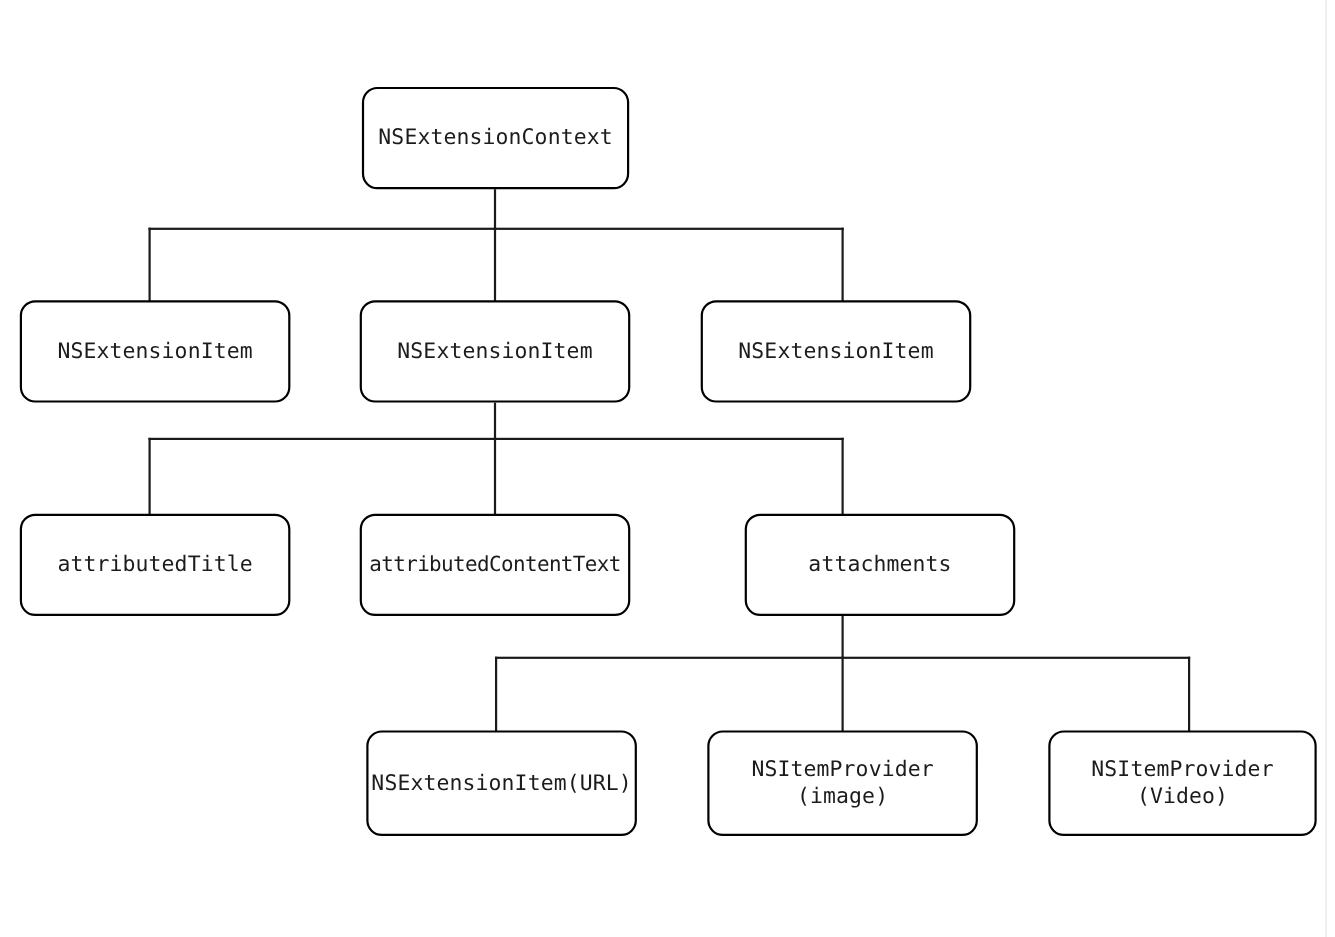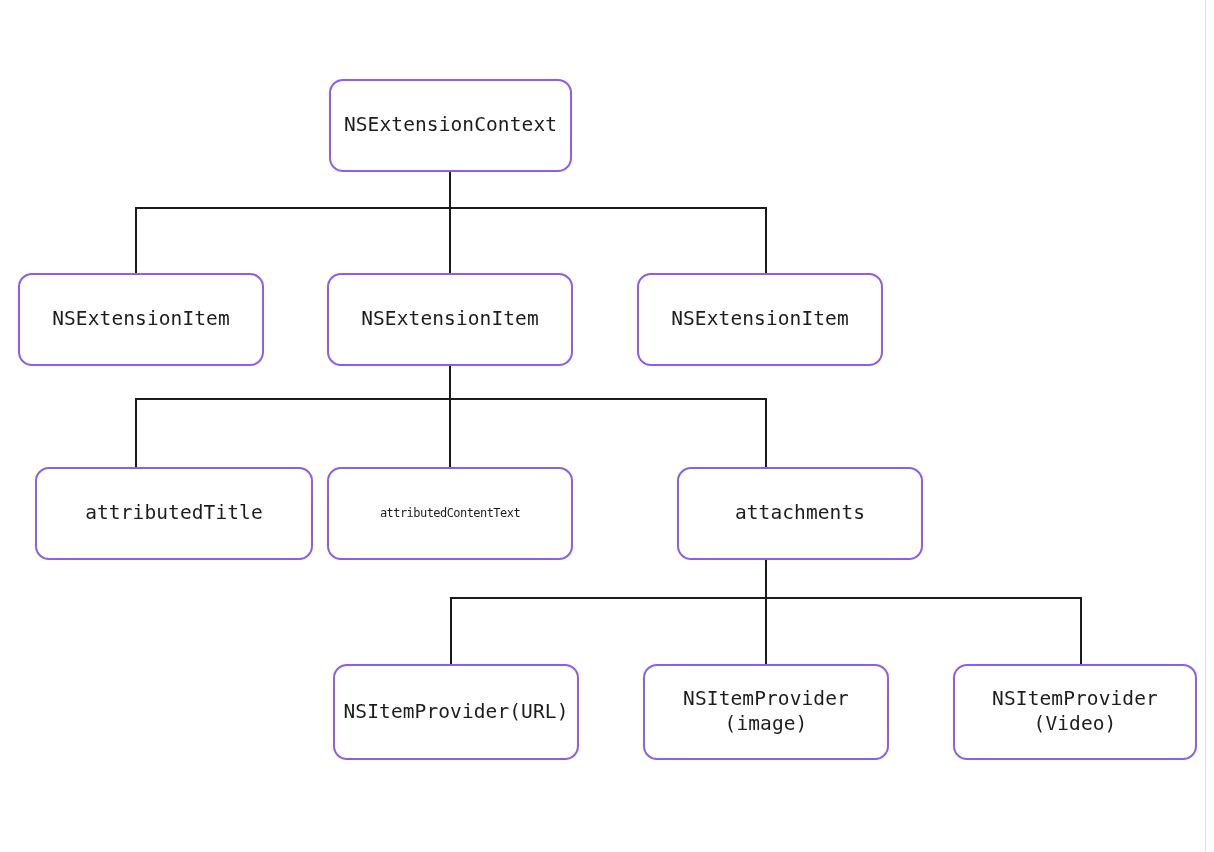--- a/index.html
+++ b/index.html
@@ -21,40 +21,40 @@
     position: absolute;
     top: 0;
     right: 8px;
     width: 1px;
     height: 852px;
     background: #e3e3e3;
   }
   .node {
     position: absolute;
     box-sizing: border-box;
-    border: 2px solid #8b5cf6;
+    border: 2px solid #000000;
     border-radius: 14px;
     background: #ffffff;
     display: flex;
     align-items: center;
     justify-content: center;
     z-index: 3;
   }
   .node-label {
     font-family: "DejaVu Sans Mono", monospace;
     font-size: 19.5px;
     line-height: 1.28;
     color: #1c1c1c;
     text-align: center;
     white-space: pre;
     letter-spacing: 0.1px;
   }
   .node-label.tight {
     letter-spacing: -0.55px;
-    font-size: 12px;
+    font-size: 19px;
   }
   .edge {
     position: absolute;
     background: #1a1a1a;
     z-index: 1;
   }
   .edge-v { width: 2px; }
   .edge-h { height: 2px; }
 </style>
 </head>
@@ -91,34 +91,34 @@
   </div>
 
   <div class="node" style="left:327px; top:273px; width:246px; height:93px;">
     <span class="node-label">NSExtensionItem</span>
   </div>
 
   <div class="node" style="left:637px; top:273px; width:246px; height:93px;">
     <span class="node-label">NSExtensionItem</span>
   </div>
 
-  <div class="node" style="left:35px; top:467px; width:278px; height:93px;">
+  <div class="node" style="left:18px; top:467px; width:246px; height:93px;">
     <span class="node-label">attributedTitle</span>
   </div>
 
   <div class="node" style="left:327px; top:467px; width:246px; height:93px;">
     <span class="node-label tight" style="position:absolute; left:-2px; right:-2px;">attributedContentText</span>
   </div>
 
   <div class="node" style="left:637px; top:467px; width:246px; height:93px;margin-left:40px;">
     <span class="node-label">attachments</span>
   </div>
 
   <div class="node" style="left:333px; top:664px; width:246px; height:96px;">
-    <span class="node-label">NSItemProvider(URL)</span>
+    <span class="node-label">NSExtensionItem(URL)</span>
   </div>
 
   <div class="node" style="left:643px; top:664px; width:246px; height:96px;">
     <span class="node-label">NSItemProvider
 (image)</span>
   </div>
 
   <div class="node" style="left:953px; top:664px; width:244px; height:96px;">
     <span class="node-label">NSItemProvider
 (Video)</span>

